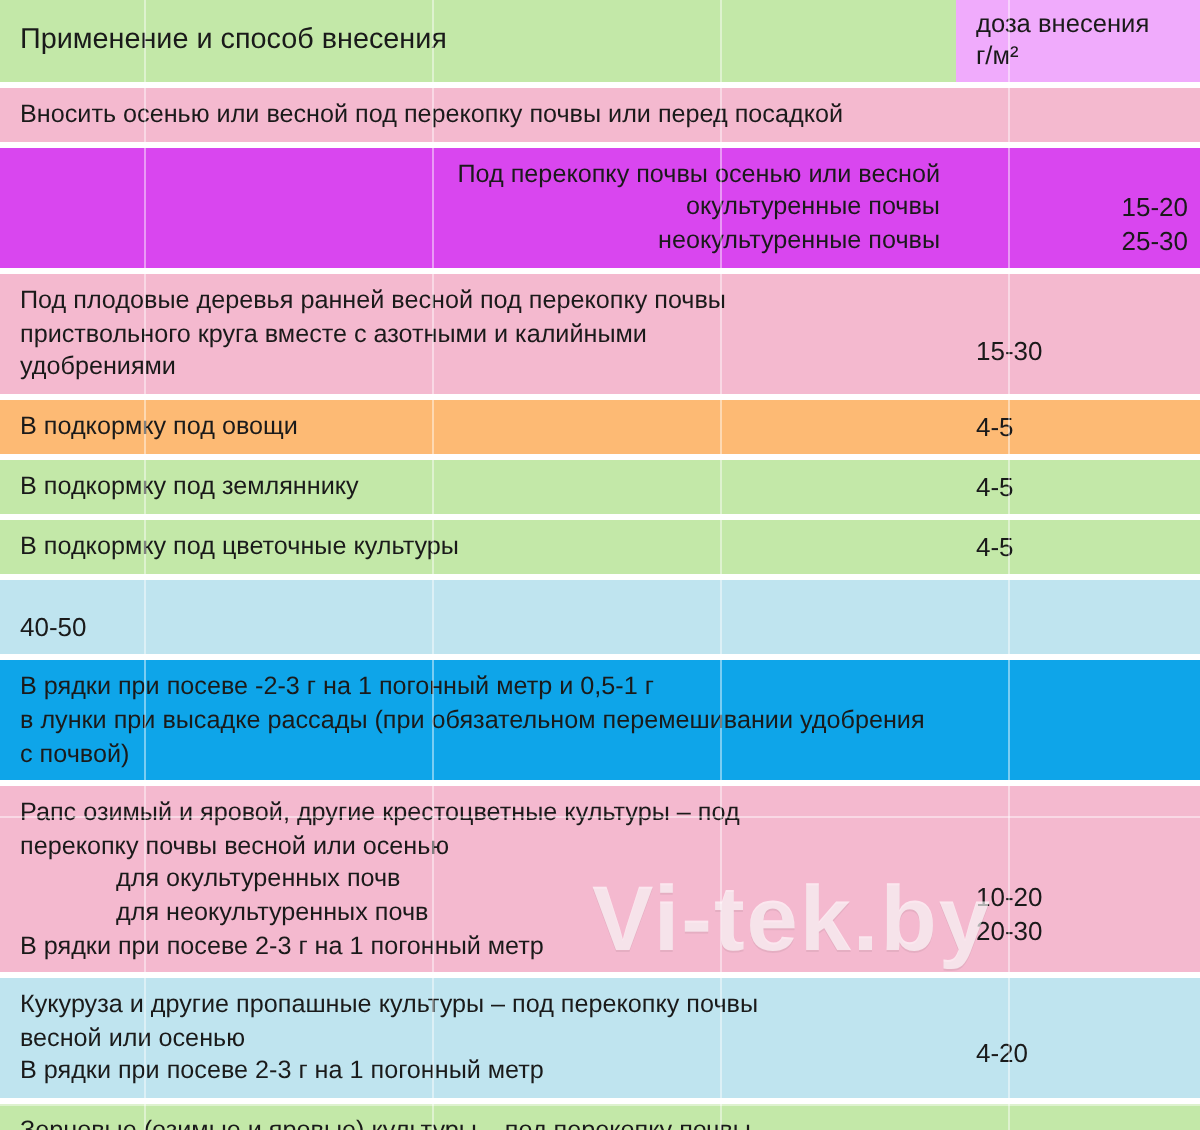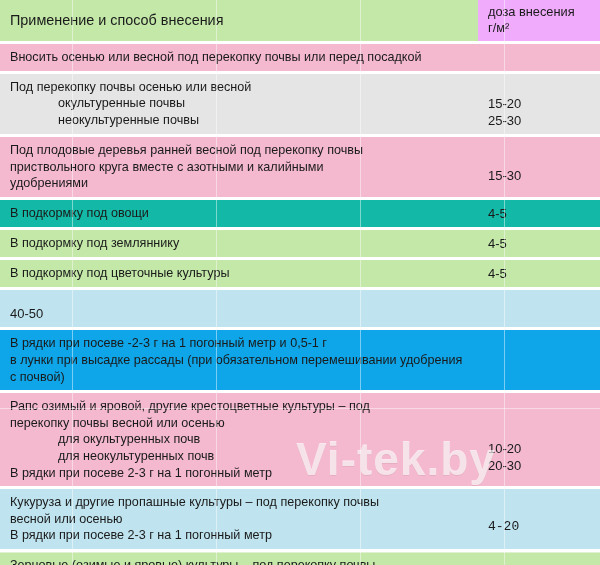--- a/index.html
+++ b/index.html
@@ -125,21 +125,21 @@
   <div class="sep"></div>
 
   <div class="row band" style="background:#f4b9cf;">
     <div class="cell-left">
       <div>Вносить осенью или весной под перекопку почвы или перед посадкой</div>
     </div>
     <div class="cell-right"></div>
   </div>
   <div class="sep"></div>
 
-  <div class="row" style="background:#e5e5e5;">
+  <div class="row" style="background:#d946ef;text-align:right;">
     <div class="cell-left">
       <div>Под перекопку почвы осенью или весной</div>
       <span class="indent">окультуренные почвы</span>
       <span class="indent">неокультуренные почвы</span>
     </div>
     <div class="cell-right">
       <div class="dose-line" style="margin-top:16px;">15-20</div>
       <div class="dose-line">25-30</div>
     </div>
   </div>
@@ -150,21 +150,21 @@
       <div>Под плодовые деревья ранней весной под перекопку почвы</div>
       <div>приствольного круга вместе с азотными и калийными</div>
       <div>удобрениями</div>
     </div>
     <div class="cell-right center-block">
       <div class="dose-line" style="margin-top:18px;">15-30</div>
     </div>
   </div>
   <div class="sep"></div>
 
-  <div class="row" style="background:#14b8a6;">
+  <div class="row" style="background:#fdba74;">
     <div class="cell-left">
       <div>В подкормку под овощи</div>
     </div>
     <div class="cell-right">
       <div class="dose-line">4-5</div>
     </div>
   </div>
   <div class="sep"></div>
 
   <div class="row" style="background:#c3e8a8;">
@@ -219,21 +219,21 @@
   </div>
   <div class="sep"></div>
 
   <div class="row" style="background:#bfe4ef;">
     <div class="cell-left">
       <div>Кукуруза и другие пропашные культуры – под перекопку почвы</div>
       <div>весной или осенью</div>
       <div>В рядки при посеве 2-3 г на 1 погонный метр</div>
     </div>
     <div class="cell-right center-block">
-      <div class="dose-line" style="margin-top:14px;font-family:Liberation Mono, monospace;">4-20</div>
+      <div class="dose-line" style="margin-top:14px;">4-20</div>
     </div>
   </div>
   <div class="sep"></div>
 
   <div class="row" style="background:#c3e8a8;">
     <div class="cell-left">
       <div>Зерновые (озимые и яровые) культуры – под перекопку почвы</div>
 
     </div>
     <div class="cell-right center-block">

